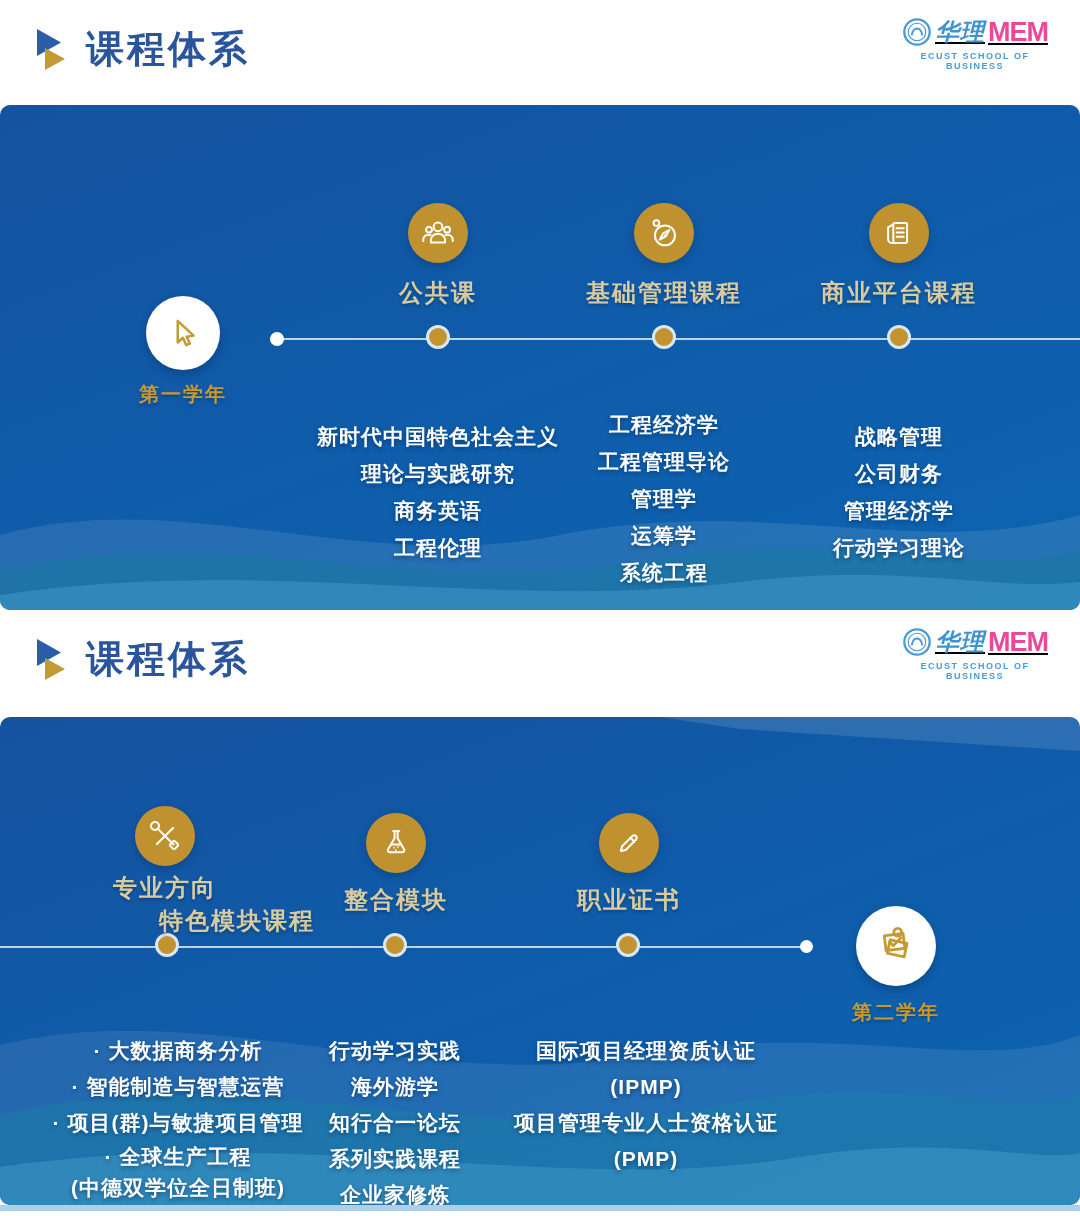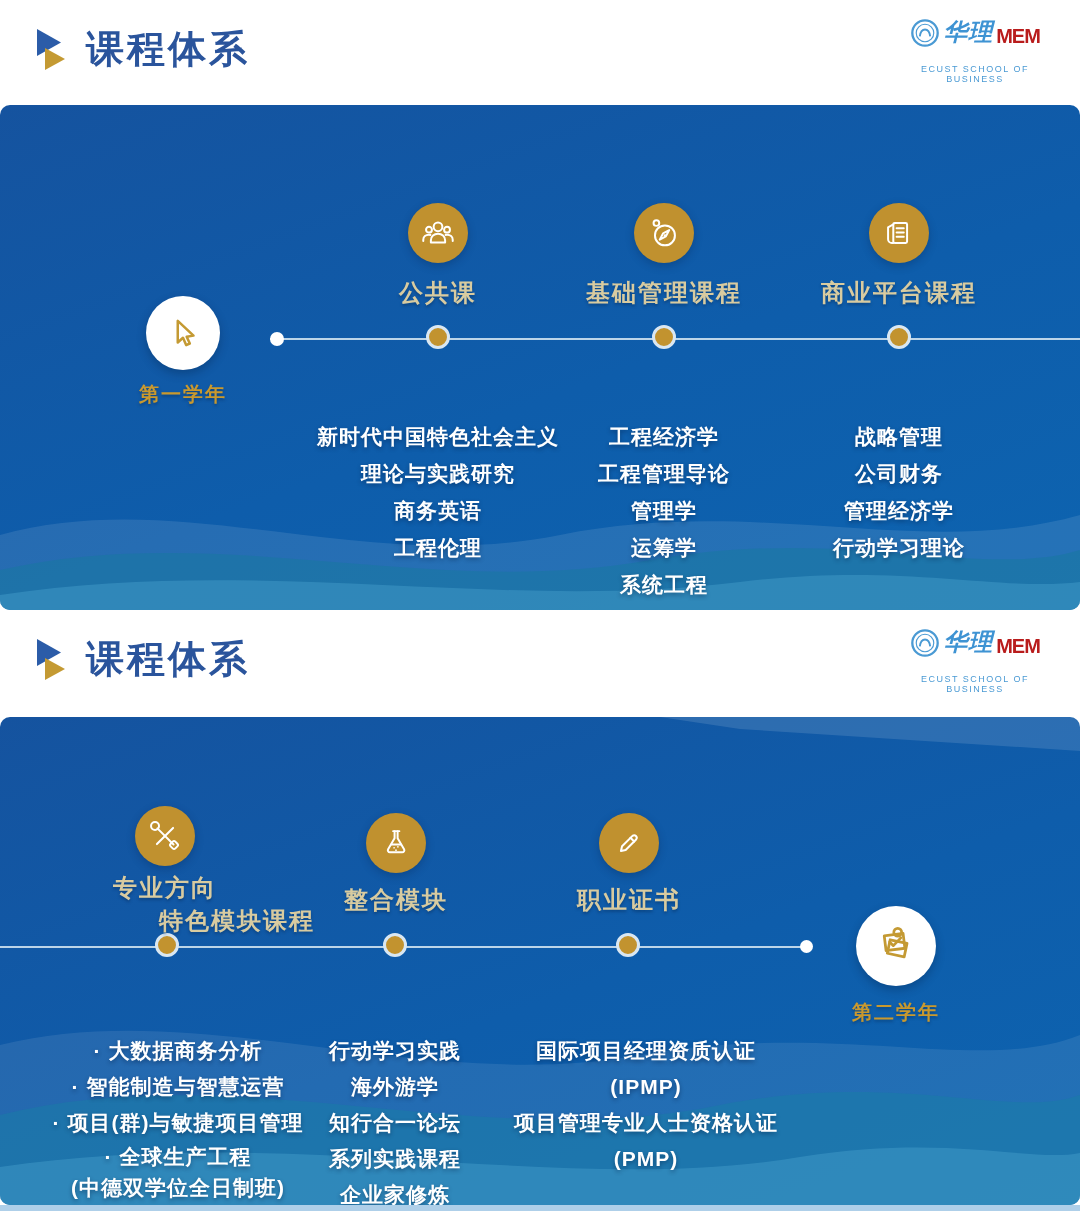--- a/index.html
+++ b/index.html
@@ -8,25 +8,25 @@
   .page { position:relative; width:1080px; height:1216px; background:#ffffff; overflow:hidden; }
 
   
   .band { position:absolute; left:0; width:1080px; background:#ffffff; }
   .band1 { top:0; height:105px; }
   .band2 { top:610px; height:107px; }
   .title-group { position:absolute; left:36px; top:24px; display:flex; align-items:center; }
   .title-marker { width:34px; height:46px; margin-right:16px; }
   .page-title { font-size:38px; font-weight:700; color:#2a549c; letter-spacing:3px; }
   .logo { position:absolute; right:30px; top:16px; width:150px; text-align:center; }
-  .logo-row { display:flex; align-items:flex-end; justify-content:center; gap:3px; }
+  .logo-row { display:flex; align-items:center; justify-content:center; gap:3px;text-decoration:underline; }
   .logo-seal { width:30px; height:30px; }
   .logo-cn { font-size:24px; font-weight:700; color:#3e93d3; font-style:italic; letter-spacing:1px; }
-  .logo-mem { font-size:20px; font-weight:800; color:#b91c1c; letter-spacing:-1px; }
-  .logo-sub { margin-top:16px; font-size:9px; font-weight:400; color:#4a9ad4; letter-spacing:1.5px; }
+  .logo-mem { font-size:27px; font-weight:800; color:#ec4899; letter-spacing:-1px; }
+  .logo-sub { margin-top:3px; font-size:9px; font-weight:700; color:#4a9ad4; letter-spacing:1.5px; }
 
   
   .panel { position:absolute; left:0; width:1080px; border-radius:10px;
            background:linear-gradient(160deg,#15539f 0%,#0e5dab 55%,#0d64b0 100%); overflow:hidden; }
   .panel1 { top:105px; height:505px; }
   .panel2 { top:717px; height:488px; }
   .waves { position:absolute; left:0; bottom:0; width:100%; pointer-events:none; }
   .topband { position:absolute; left:0; top:0; width:100%; pointer-events:none; }
 
   
@@ -128,21 +128,21 @@
 
     <div class="gcircle" style="left:634px; top:98px;">
       <svg viewBox="0 0 40 40">
         <circle class="stroke-w" cx="21" cy="22.5" r="10.5"></circle>
         <circle class="stroke-w" cx="12" cy="9.5" r="3"></circle>
         <path class="stroke-w" d="M15.5,27 l3.5,-6.5 6.5,-3.5 -3.5,6.5 z"></path>
         <circle cx="21" cy="22.5" r="1.3" fill="#ffffff"></circle>
       </svg>
     </div>
     <div class="col-label" style="left:514px; top:172px; width:300px;">基础管理课程</div>
-    <div class="courses" style="left:524px; top:271px; width:280px;">
+    <div class="courses" style="left:524px; top:259px; width:280px;">
       <div class="course">工程经济学</div>
       <div class="course">工程管理导论</div>
       <div class="course">管理学</div>
       <div class="course">运筹学</div>
       <div class="course">系统工程</div>
     </div>
 
     <div class="gcircle" style="left:869px; top:98px;">
       <svg viewBox="0 0 40 40">
         <rect class="stroke-w" x="14" y="9.5" width="14.5" height="21" rx="1.5"></rect>

